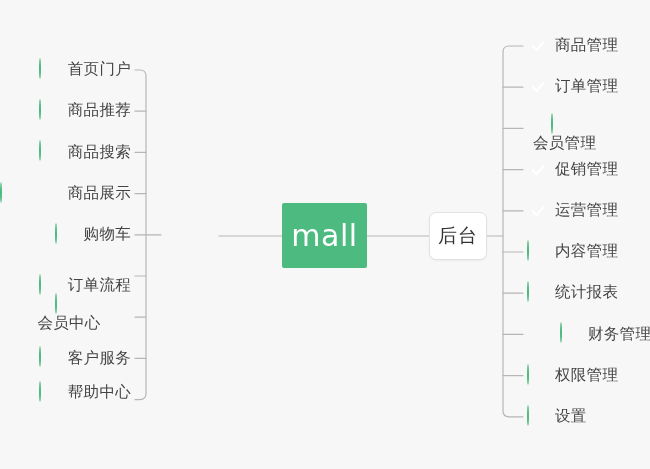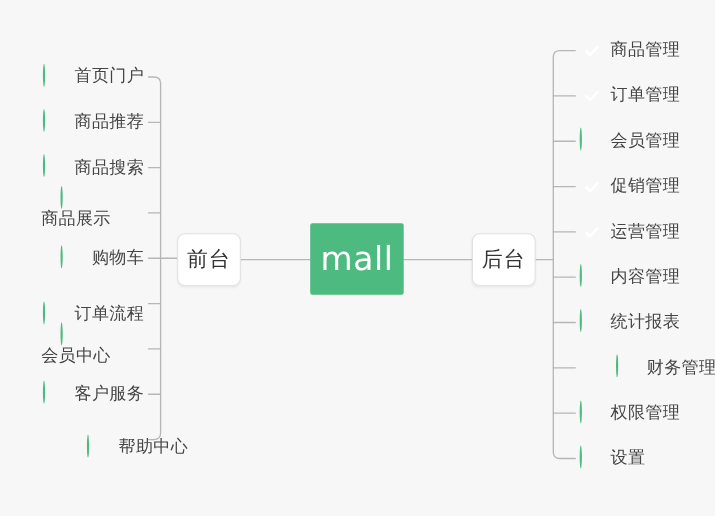--- a/index.html
+++ b/index.html
@@ -149,60 +149,60 @@
         <span class="label">首页门户</span>
       </div>
       <div class="leaf leaf-side-left" style="top: 97.2px; left: 0px; width: 131px; justify-content: flex-end; align-items: center;">
         <span class="badge"><span class="pie"><span class="wedge" style="background: conic-gradient(rgb(77, 186, 128) 0deg, rgb(77, 186, 128) 151.2deg, rgba(0, 0, 0, 0) 151.2deg, rgba(0, 0, 0, 0) 360deg);"></span></span></span>
         <span class="label">商品推荐</span>
       </div>
       <div class="leaf leaf-side-left" style="top: 138.4px; left: 0px; width: 131px; justify-content: flex-end;">
         <span class="badge"><span class="pie"><span class="wedge" style="background: conic-gradient(rgb(77, 186, 128) 0deg, rgb(77, 186, 128) 180deg, rgba(0, 0, 0, 0) 180deg, rgba(0, 0, 0, 0) 360deg);"></span></span></span>
         <span class="label">商品搜索</span>
       </div>
-      <div class="leaf leaf-side-left" style="top: 179.6px; left: 0px; width: 131px; justify-content: flex-end; flex-direction: column;">
+      <div class="leaf leaf-side-left" style="top: 179.6px; left: 0px; width: 131px; justify-content: space-between;">
         <span class="badge"><span class="pie"><span class="wedge" style="background: conic-gradient(rgb(77, 186, 128) 0deg, rgb(77, 186, 128) 180deg, rgba(0, 0, 0, 0) 180deg, rgba(0, 0, 0, 0) 360deg);"></span></span></span>
         <span class="label">商品展示</span>
       </div>
       <div class="leaf leaf-side-left" style="top: 220.8px; left: 0px; width: 131px; justify-content: flex-end;">
         <span class="badge"><span class="pie"><span class="wedge" style="background: conic-gradient(rgb(77, 186, 128) 0deg, rgb(77, 186, 128) 180deg, rgba(0, 0, 0, 0) 180deg, rgba(0, 0, 0, 0) 360deg);"></span></span></span>
         <span class="label">购物车</span>
       </div>
       <div class="leaf leaf-side-left" style="top: 272px; left: 0px; width: 131px; justify-content: flex-end;">
         <span class="badge"><span class="pie"><span class="wedge" style="background: conic-gradient(rgb(77, 186, 128) 0deg, rgb(77, 186, 128) 180deg, rgba(0, 0, 0, 0) 180deg, rgba(0, 0, 0, 0) 360deg);"></span></span></span>
         <span class="label">订单流程</span>
       </div>
       <div class="leaf leaf-side-left" style="top: 303.2px; left: 0px; width: 131px; justify-content: flex-end; flex-direction: column;">
         <span class="badge"><span class="pie"><span class="wedge" style="background: conic-gradient(rgb(77, 186, 128) 0deg, rgb(77, 186, 128) 90deg, rgba(0, 0, 0, 0) 90deg, rgba(0, 0, 0, 0) 360deg);"></span></span></span>
         <span class="label">会员中心</span>
       </div>
       <div class="leaf leaf-side-left" style="top: 344.4px; left: 0px; width: 131px; justify-content: flex-end;">
         <span class="badge"><span class="pie"><span class="wedge" style="background: conic-gradient(rgb(77, 186, 128) 0deg, rgb(77, 186, 128) 90deg, rgba(0, 0, 0, 0) 90deg, rgba(0, 0, 0, 0) 360deg);"></span></span></span>
         <span class="label">客户服务</span>
       </div>
-      <div class="leaf leaf-side-left" style="top: 393px; left: 0px; width: 131px; justify-content: flex-end; padding-left: 40px;">
+      <div class="leaf leaf-side-left" style="top: 379px; left: 0px; width: 131px; justify-content: flex-end;">
         <span class="badge"><span class="pie"><span class="wedge" style="background: conic-gradient(rgb(77, 186, 128) 0deg, rgb(77, 186, 128) 90deg, rgba(0, 0, 0, 0) 90deg, rgba(0, 0, 0, 0) 360deg);"></span></span></span>
         <span class="label">帮助中心</span>
       </div>
     </div>
 
   <div id="right-leaves">
       <div class="leaf leaf-side-right" style="top: 32px; left: 527px; justify-content: flex-start;">
         <span class="badge"><span class="check" style="background: rgb(39, 163, 85);"><svg width="22" height="22" viewBox="0 0 22 22">
               <path d="M6 11.4 L9.5 14.9 L16.2 7.6" fill="none" stroke="#ffffff" stroke-width="2.2" stroke-linecap="round" stroke-linejoin="round"></path>
             </svg></span></span>
         <span class="label">商品管理</span>
       </div>
       <div class="leaf leaf-side-right" style="top: 73.2px; left: 527px; justify-content: flex-start;">
         <span class="badge"><span class="check" style="background: rgb(39, 163, 85);"><svg width="22" height="22" viewBox="0 0 22 22">
               <path d="M6 11.4 L9.5 14.9 L16.2 7.6" fill="none" stroke="#ffffff" stroke-width="2.2" stroke-linecap="round" stroke-linejoin="round"></path>
             </svg></span></span>
         <span class="label">订单管理</span>
       </div>
-      <div class="leaf leaf-side-right" style="top: 114.4px; left: 527px; justify-content: flex-start;">
+      <div class="leaf leaf-side-right" style="top: 114.4px; left: 527px; justify-content: flex-start; flex-direction: column;">
         <span class="badge"><span class="pie"><span class="wedge" style="background: conic-gradient(rgb(77, 186, 128) 0deg, rgb(77, 186, 128) 90deg, rgba(0, 0, 0, 0) 90deg, rgba(0, 0, 0, 0) 360deg);"></span></span></span>
         <span class="label">会员管理</span>
       </div>
       <div class="leaf leaf-side-right" style="top: 155.6px; left: 527px; justify-content: flex-start;">
         <span class="badge"><span class="check" style="background: rgb(39, 163, 85);"><svg width="22" height="22" viewBox="0 0 22 22">
               <path d="M6 11.4 L9.5 14.9 L16.2 7.6" fill="none" stroke="#ffffff" stroke-width="2.2" stroke-linecap="round" stroke-linejoin="round"></path>
             </svg></span></span>
         <span class="label">促销管理</span>
       </div>
       <div class="leaf leaf-side-right" style="top: 196.8px; left: 527px; justify-content: flex-start;">
@@ -226,19 +226,18 @@
       <div class="leaf leaf-side-right" style="top: 361.6px; left: 527px; justify-content: flex-start;">
         <span class="badge"><span class="pie"><span class="wedge" style="background: conic-gradient(rgb(77, 186, 128) 0deg, rgb(77, 186, 128) 180deg, rgba(0, 0, 0, 0) 180deg, rgba(0, 0, 0, 0) 360deg);"></span></span></span>
         <span class="label">权限管理</span>
       </div>
       <div class="leaf leaf-side-right" style="top: 402.8px; left: 527px; justify-content: flex-start;">
         <span class="badge"><span class="pie"><span class="wedge" style="background: conic-gradient(rgb(77, 186, 128) 0deg, rgb(77, 186, 128) 90deg, rgba(0, 0, 0, 0) 90deg, rgba(0, 0, 0, 0) 360deg);"></span></span></span>
         <span class="label">设置</span>
       </div>
     </div>
 
-  <div class="node-box" id="box-frontend" style="left:161px; top:212px; width:58px; height:48px;">前台</div>
 
   <div class="node-root" id="box-root" style="left:282px; top:203px; width:85px; height:65px;">mall</div>
 
   <div class="node-box" id="box-backend" style="left:429px; top:212px; width:58px; height:48px;">后台</div>
 
 </div>
 
 </body></html>

